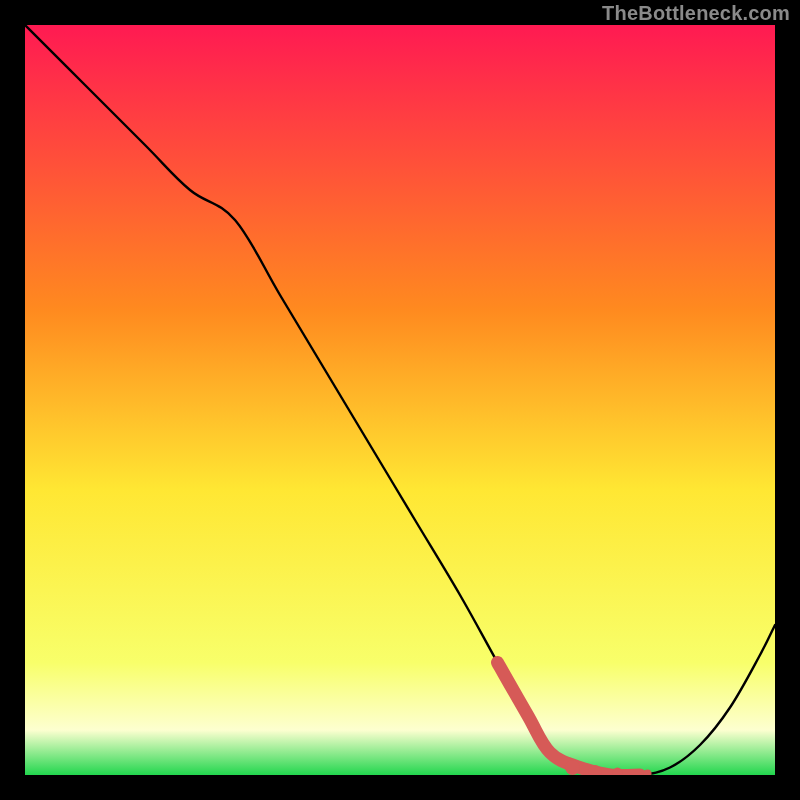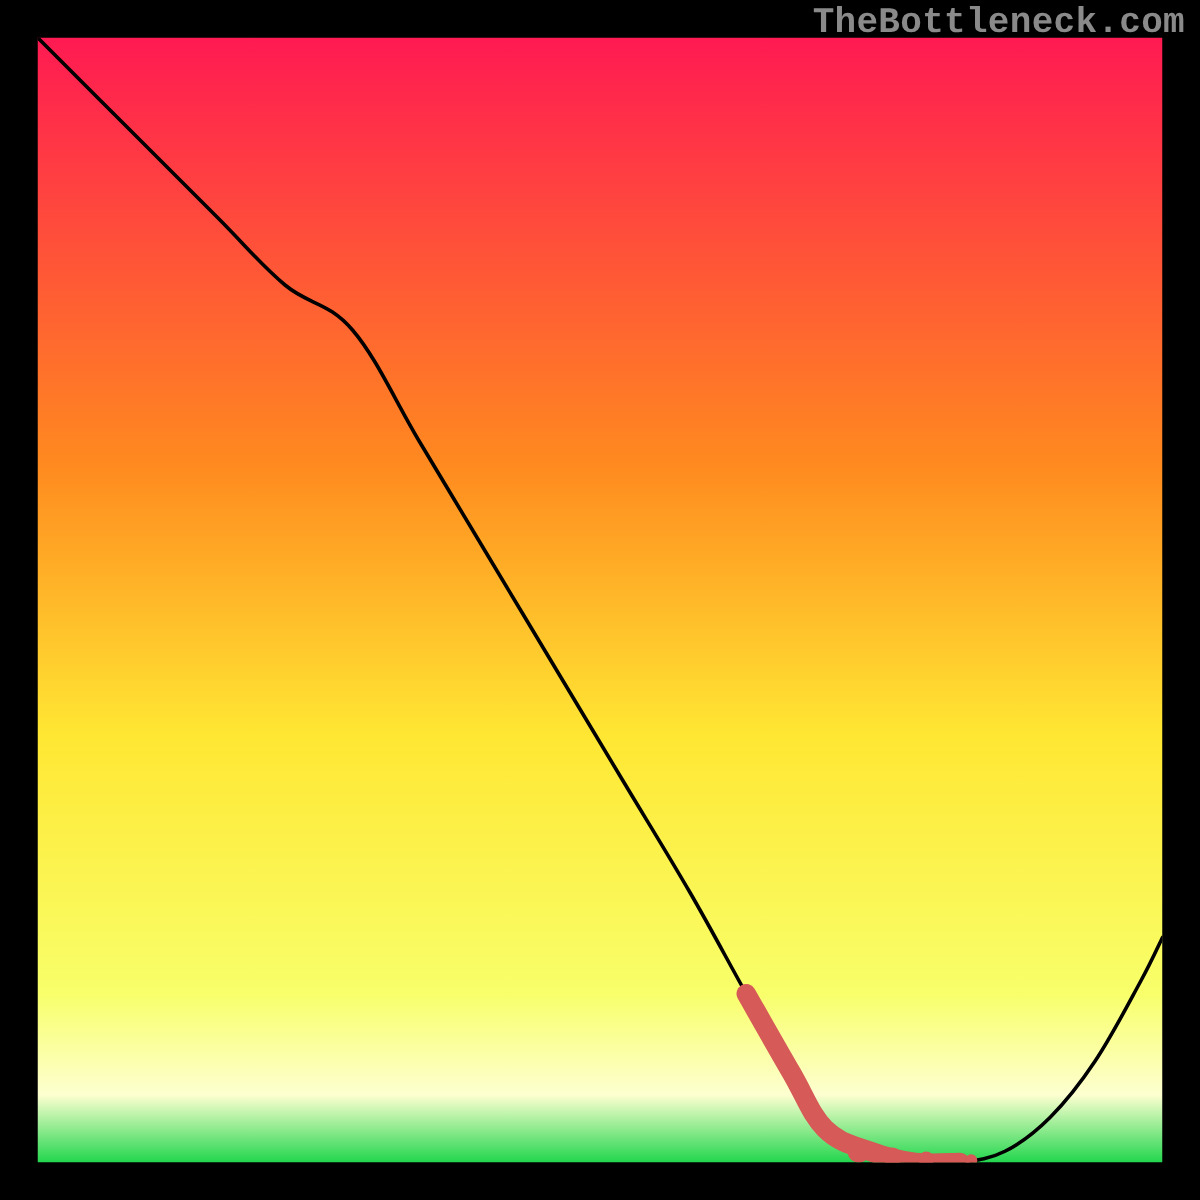--- a/index.html
+++ b/index.html
@@ -22,22 +22,22 @@
     position: absolute;
     left: 25px;
     top: 25px;
     width: 750px;
     height: 750px;
   }
   .watermark {
     position: absolute;
     top: 2px;
     right: 10px;
-    font-family: Liberation Mono, monospace;
-    font-size: 24px;
+    font-family: Liberation Sans, sans-serif;
+    font-size: 20px;
     font-weight: 600;
     color: #8a8a8a;
     letter-spacing: 0.2px;
   }
   svg { display: block; }
 </style>
 </head>
 <body>
 
 <div class="frame">

